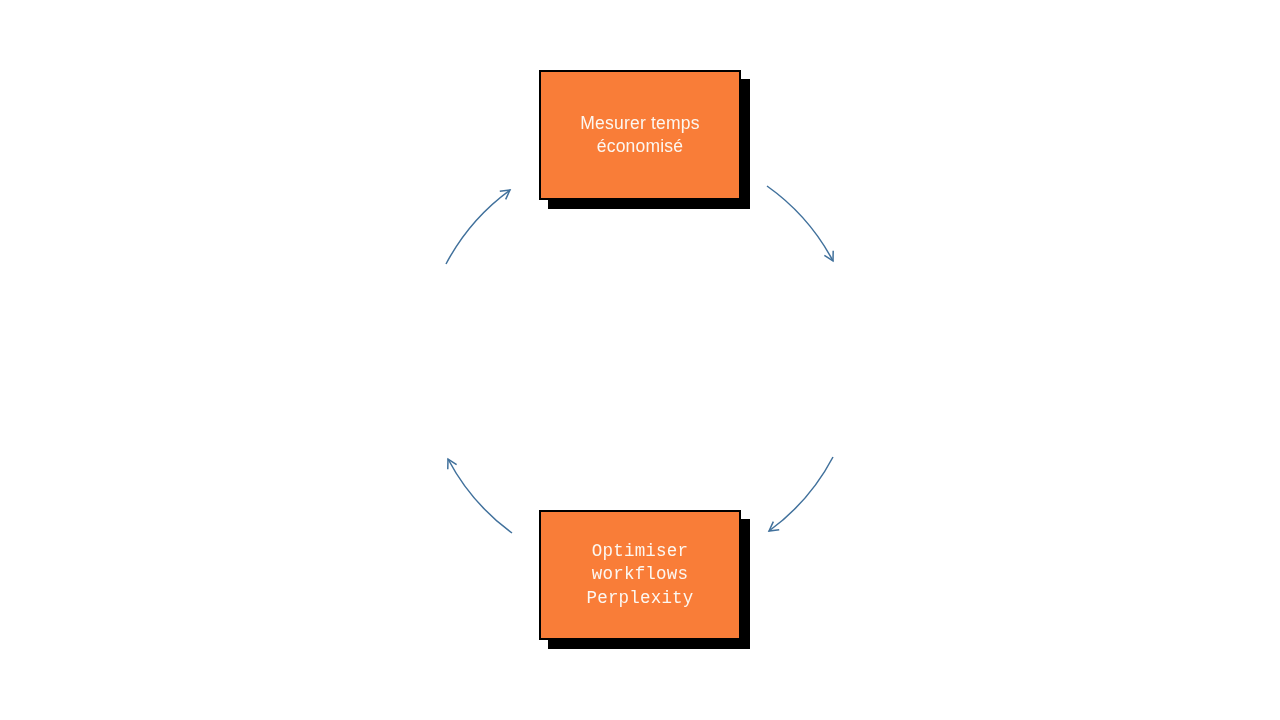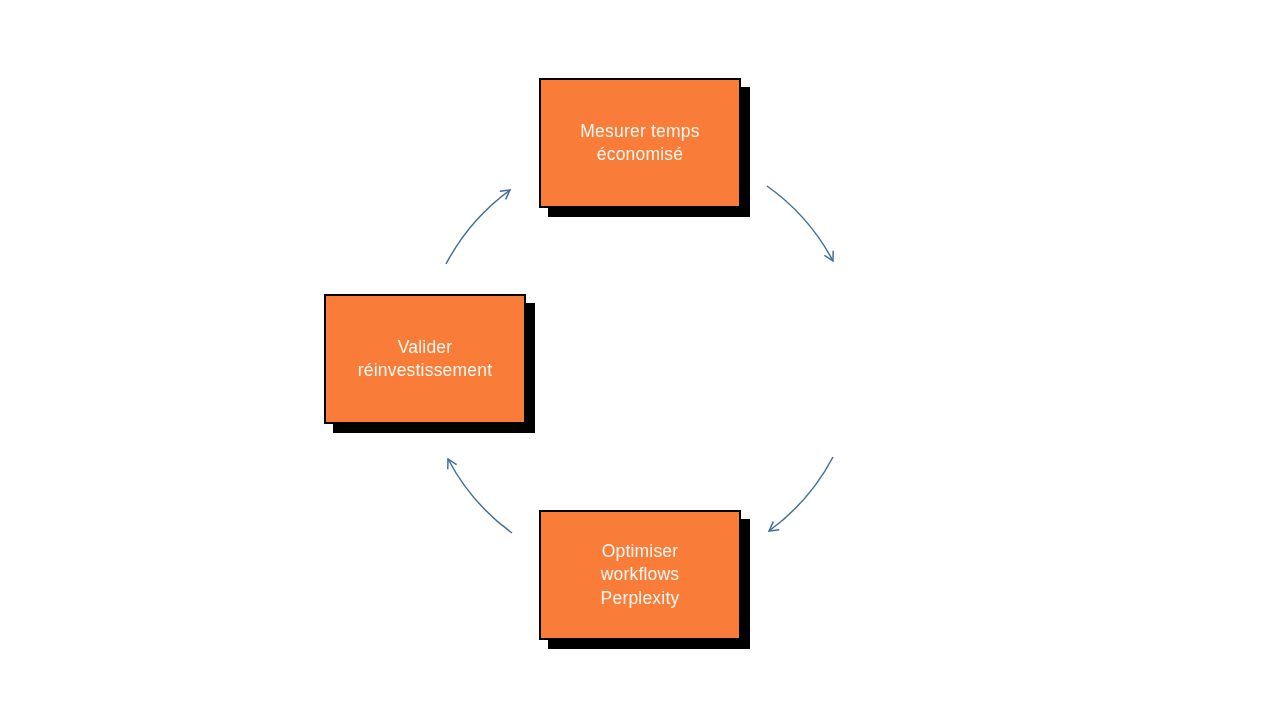--- a/index.html
+++ b/index.html
@@ -36,23 +36,23 @@
 
   .node-label {
     color: var(--node-text);
     font-size: 17.5px;
     line-height: 1.34;
     letter-spacing: 0.2px;
     text-align: center;
     white-space: pre-line;
   }
 
-  .node-top    { left: 539px; top: 78px;  }
+  .node-top    { left: 539px; top: 70px;  }
   .node-right  { left: 755px; top: 294px; }
-  .node-bottom { left: 539px; top: 510px; }
+  .node-bottom { left: 539px; top: 510px; font-family: Liberation Mono, monospace; }
   .node-left   { left: 324px; top: 294px; }
 
   .arrow-layer {
     position: absolute;
     inset: 0;
     width: 1280px;
     height: 720px;
     pointer-events: none;
   }
   .arrow-layer path.connector {
@@ -89,18 +89,14 @@
 économisé</div>
   </div>
 
 
   <div class="node node-bottom">
     <div class="node-label">Optimiser
 workflows
 Perplexity</div>
   </div>
 
-  <div class="node node-left">
-    <div class="node-label">Valider
-réinvestissement</div>
-  </div>
 
 </div>
 
 </body></html>

